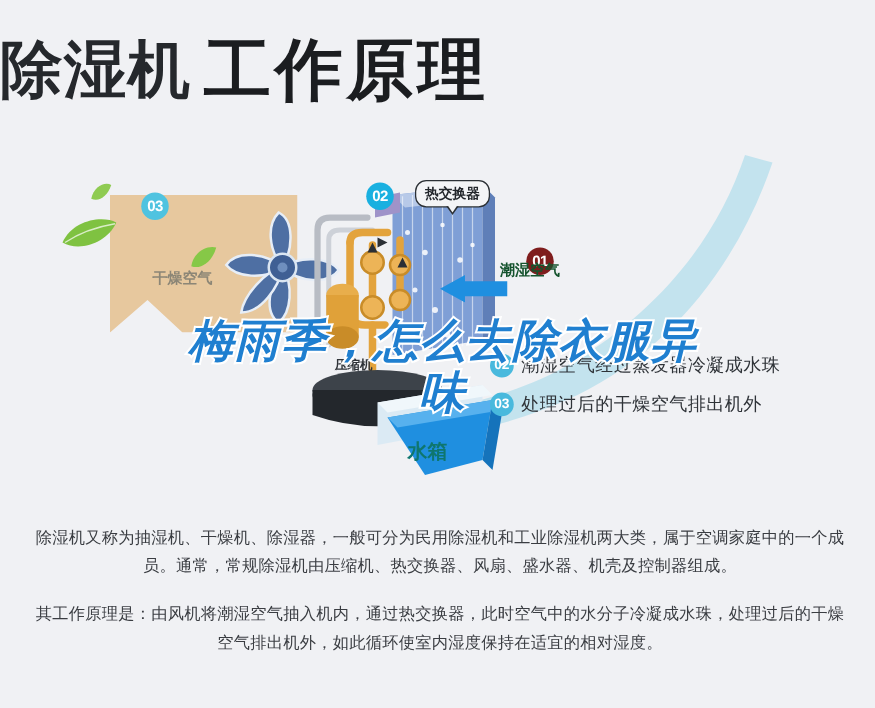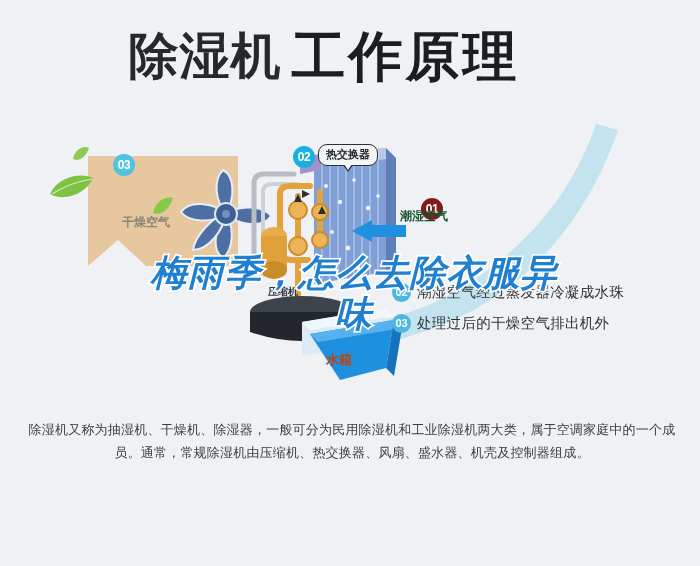--- a/index.html
+++ b/index.html
@@ -18,21 +18,20 @@
     height: 566px;
     background: #f0f1f4;
   }
 
   
   .title-row {
     position: absolute;
     top: 26px;
     left: 0;
     width: 648px;
-    text-align: center;
     white-space: nowrap;
   }
   .title-a, .title-b {
     font-size: 50px;
     font-weight: 700;
     color: #25282c;
     letter-spacing: 1px;
     line-height: 60px;
     vertical-align: middle;
   }
@@ -119,26 +118,26 @@
     position: absolute;
     font-size: 12px;
     font-weight: 700;
     color: #8a8478;
     white-space: nowrap;
     text-align: center;
   }
   .lbl-dry  { left: 122px; top: 96px; color: #8c8676; }
   .lbl-wet  { left: 400px; top: 90px; color: #14532d; }
   .lbl-comp { left: 268px; top: 167px; color: #2f3338; font-size: 10px; }
-  .lbl-tank { left: 326px; top: 233px; color: #c2410c; font-size: 13px; }
+  .lbl-tank { left: 326px; top: 233px; color: #0f766e; font-size: 16px; }
 
   
   .callout {
     position: absolute;
-    left: 318px;
+    left: 332px;
     top: 26px;
     padding: 2px 7px 3px 7px;
     border: 1.4px solid #2b3035;
     border-radius: 9px;
     background: #f3f4f6;
     font-size: 11px;
     font-weight: 700;
     color: #23272c;
     white-space: nowrap;
   }
@@ -392,15 +391,16 @@
 
   </div>
 
   <div class="overlay">
     <div class="overlay-line">梅雨季，怎么去除衣服异</div>
     <div class="overlay-line">味</div>
   </div>
 
   <div class="body-copy">
     <p class="para">除湿机又称为抽湿机、干燥机、除湿器，一般可分为民用除湿机和工业除湿机两大类，属于空调家庭中的一个成员。通常，常规除湿机由压缩机、热交换器、风扇、盛水器、机壳及控制器组成。</p>
+    <p class="para">其工作原理是：由风机将潮湿空气抽入机内，通过热交换器，此时空气中的水分子冷凝成水珠，处理过后的干燥空气排出机外，如此循环使室内湿度保持在适宜的相对湿度。</p>
   </div>
 
 </div>
 
 </body></html>

